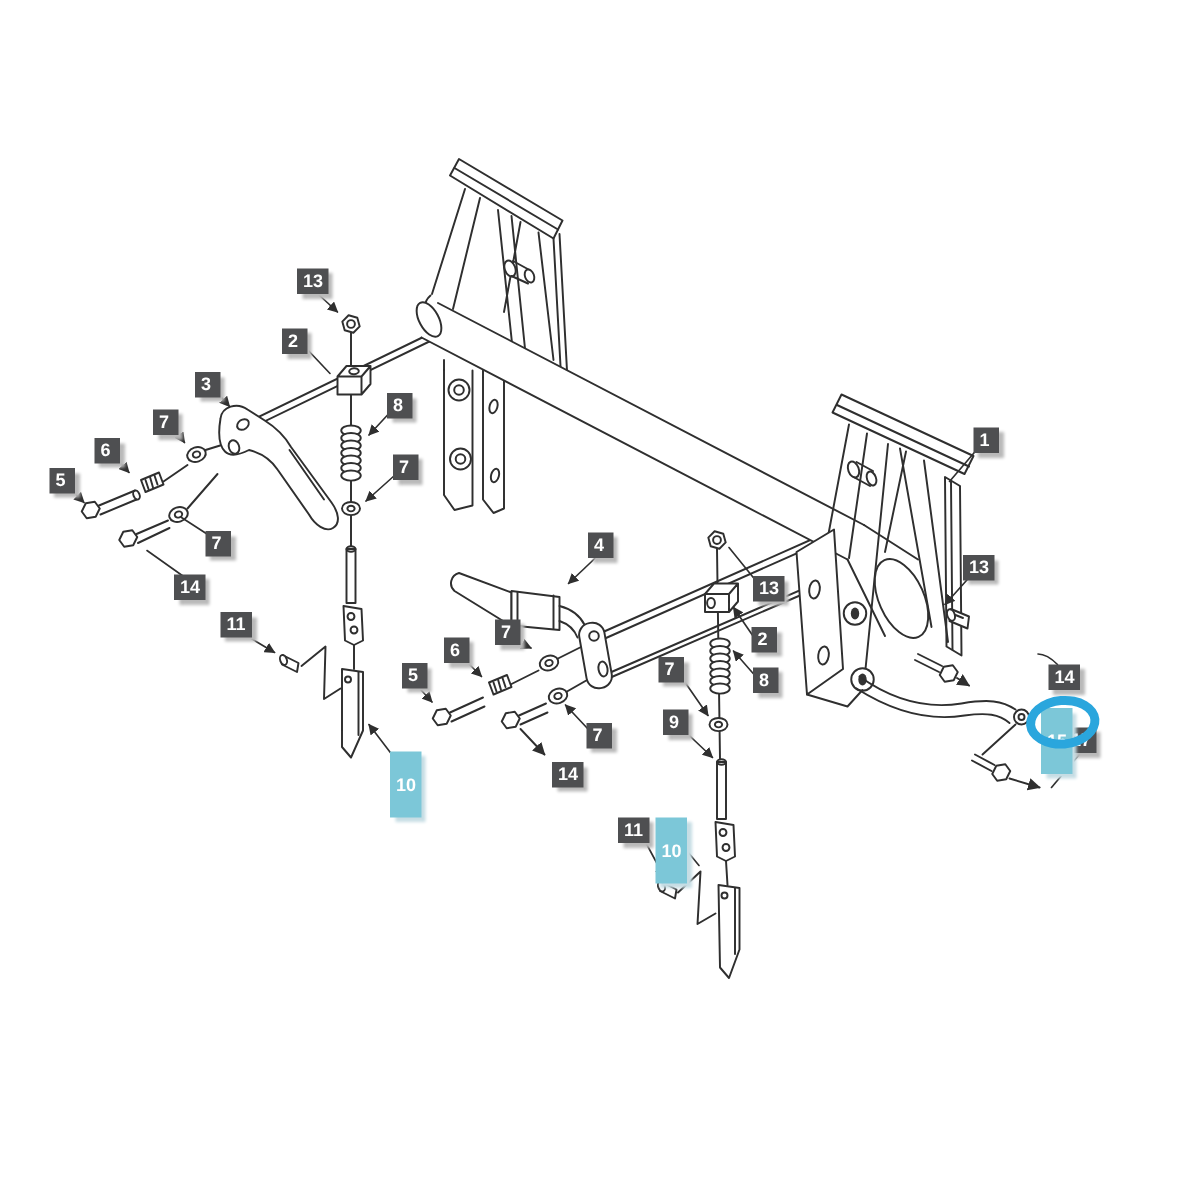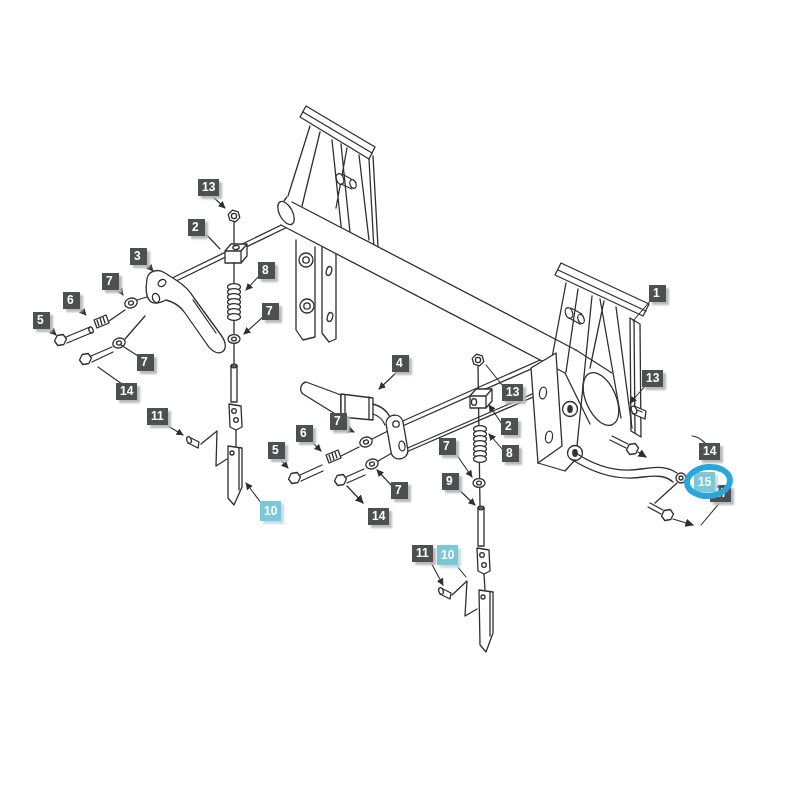--- a/index.html
+++ b/index.html
@@ -4,21 +4,21 @@
 <style>
   html,body{margin:0;padding:0;background:#fff;}
   .stage{position:relative;width:800px;height:800px;background:var(--page-bg,#fff);overflow:hidden;
          font-family:"Liberation Sans",sans-serif;}
   .stage svg{position:absolute;left:0;top:0;}
   #label-layer{position:absolute;left:0;top:0;width:800px;height:800px;}
   .plabel{position:absolute;background:var(--label-bg,#4e4f51);color:var(--label-fg,#fff);
           font:bold 12px/15px "Liberation Sans",sans-serif;height:15px;min-width:9px;
           padding:1px 4px;box-shadow:3px 3px 2px #b9b9b9;z-index:2;}
   .plabel.hl{background:var(--hl-bg,#7cc7d8);font-size:12px;line-height:16px;height:16px;
-          padding:2px 4px;box-shadow:3px 3px 2px #c6dde4;z-index:3;}
+          padding:14px 4px;box-shadow:3px 3px 2px #c6dde4;z-index:3;}
   .ring{position:absolute;left:684px;top:464px;width:37px;height:23px;border:6px solid var(--ring,#2aa6dd);
         border-radius:50%;transform:rotate(-5deg);z-index:4;pointer-events:none;}
   .drawline{stroke:var(--line,#2f2f2f);stroke-width:1.3;fill:none;stroke-linecap:round;stroke-linejoin:round;}
 </style>
 </head>
 <body>
 
 <div class="stage">
 
 <svg width="800" height="800" viewBox="0 0 800 800">

